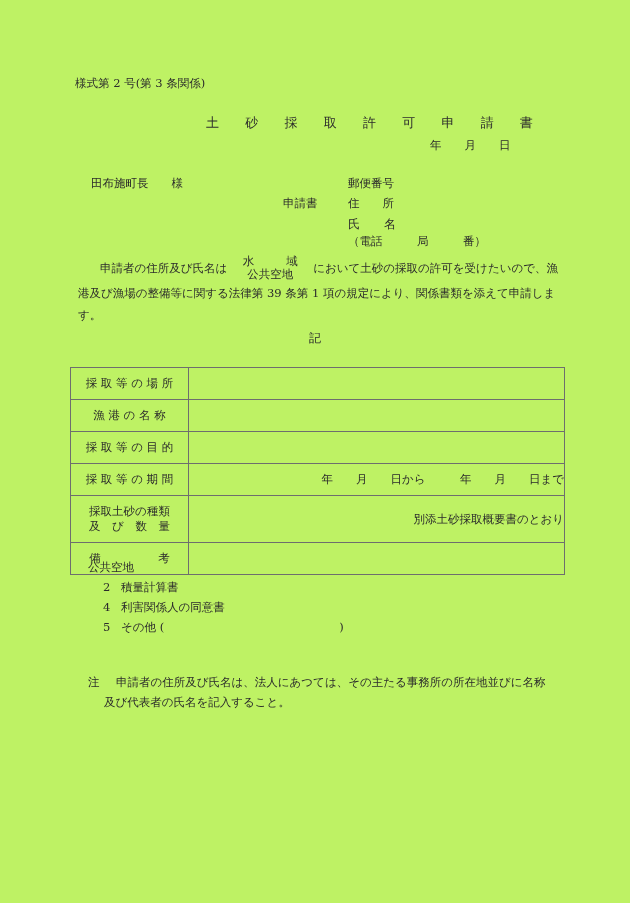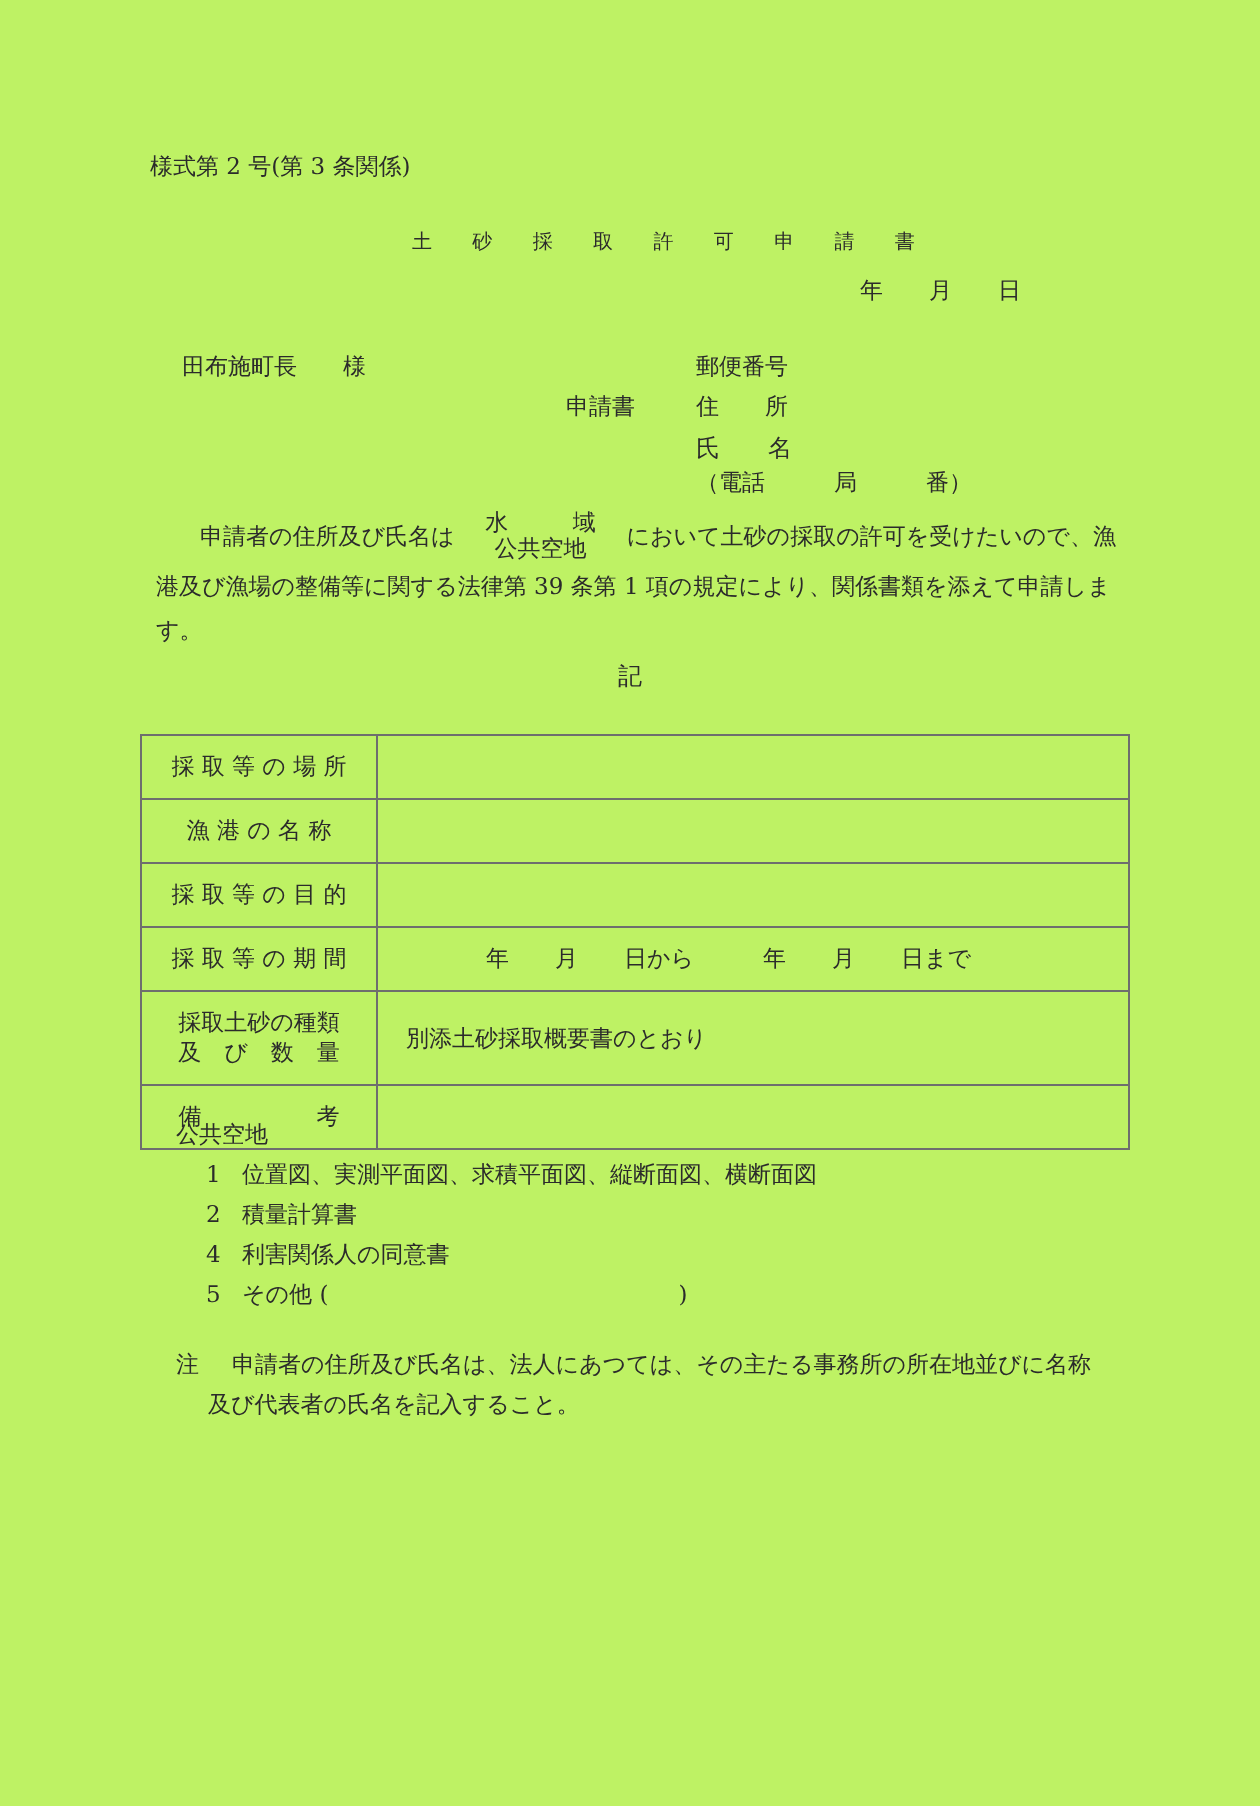--- a/index.html
+++ b/index.html
@@ -22,21 +22,21 @@
 
   
   .form-no {
     left: 75px; top: 76px;
     font-size: 11.5px;
   }
 
   
   .doc-title {
     left: 206px; top: 114px;
-    font-size: 10px;
+    font-size: 13px;
     letter-spacing: 0.85em;
   }
 
   
   .date-line {
     left: 430px; top: 138px;
     font-size: 11.5px;
   }
 
   
@@ -91,20 +91,21 @@
     left: 70px; top: 367px;
     width: 495px;
     border-collapse: collapse;
     table-layout: fixed;
     font-size: 11.5px;
   }
   .form-table td {
     border: 1px solid #6e6e6e;
     padding: 0;
     vertical-align: middle;
+    text-align: right;
   }
   .form-table td.label {
     width: 105px;
     height: 31px;
     text-align: center;
     padding: 0 6px;
   }
   .form-table td.value {
     padding-left: 14px;
     height: 31px;
@@ -204,21 +205,20 @@
       </tr>
       <tr>
         <td class="label">備　　　　　考</td>
         <td class="value"></td>
       </tr>
     </tbody>
   </table>
 
   <div class="abs attach-title">公共空地</div>
   <ul class="attach-list">
-    <li><span class="num">1</span><span>位置図、実測平面図、求積平面図、縦断面図、横断面図</span></li>
     <li><span class="num">2</span><span>積量計算書</span></li>
     <li><span class="num">4</span><span>利害関係人の同意書</span></li>
     <li><span class="num">5</span><span>その他 (</span><span class="paren-close"></span><span>)</span></li>
   </ul>
 
   <div class="abs note"><span class="note-mark">注</span><span>申請者の住所及び氏名は、法人にあつては、その主たる事務所の所在地並びに名称</span><span class="cont">及び代表者の氏名を記入すること。</span></div>
 
 </div>
 
 </body></html>

